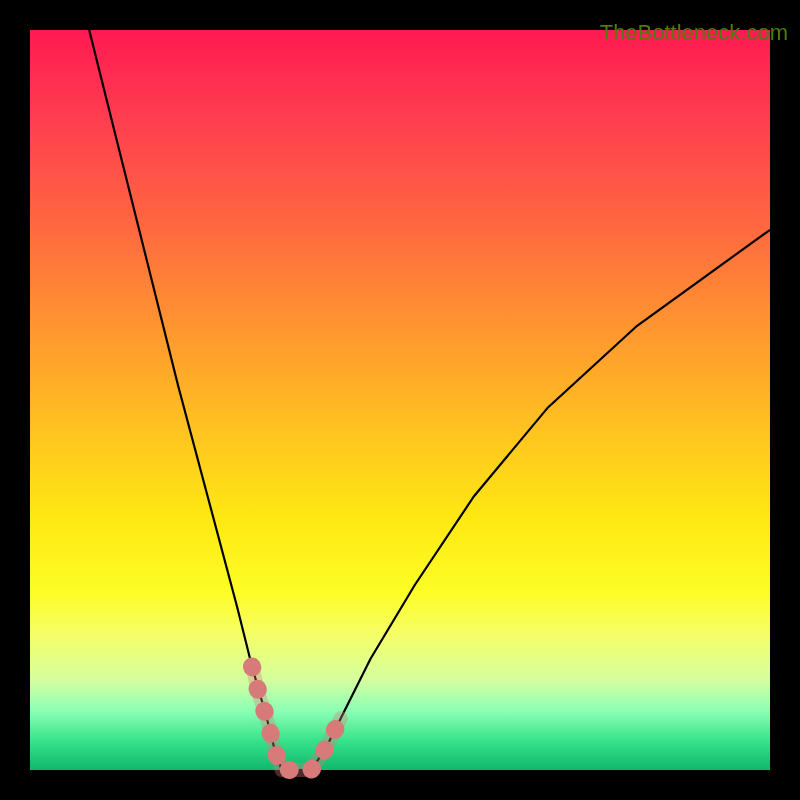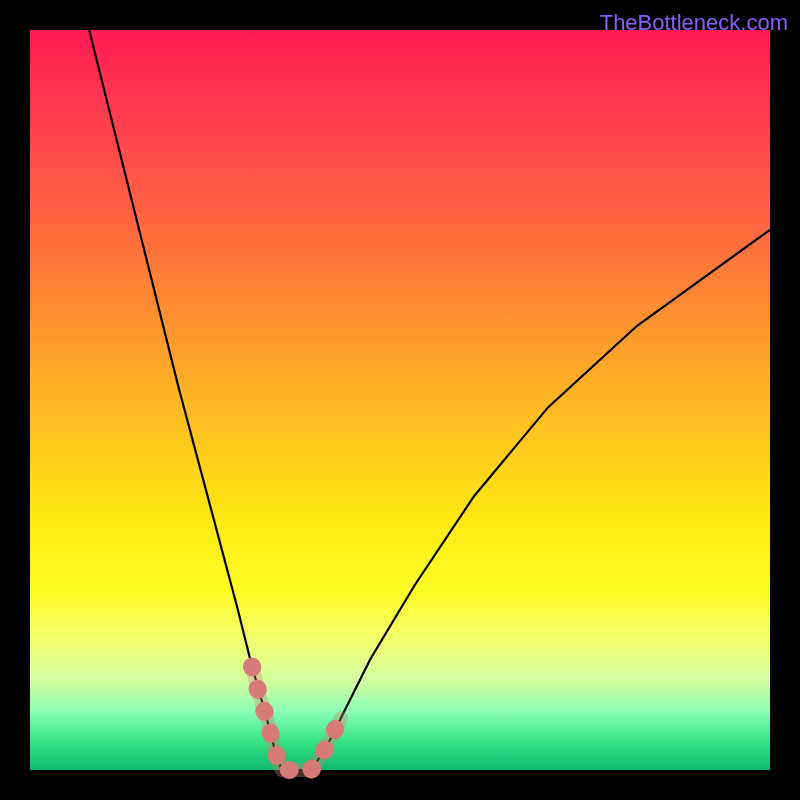--- a/index.html
+++ b/index.html
@@ -6,23 +6,23 @@
     margin: 0;
     padding: 0;
     width: 800px;
     height: 800px;
     background: #000;
     position: relative;
     font-family: Arial, sans-serif;
   }
   .watermark {
     position: absolute;
-    top: 10px;
+    top: 20px;
     right: 12px;
-    color: #8b5cf6;
+    color: #4d7c0f;
     font-size: 22px;
     font-weight: 500;
     z-index: 10;
   }
   .plot-area {
     position: absolute;
     left: 30px;
     top: 30px;
     width: 740px;
     height: 740px;

